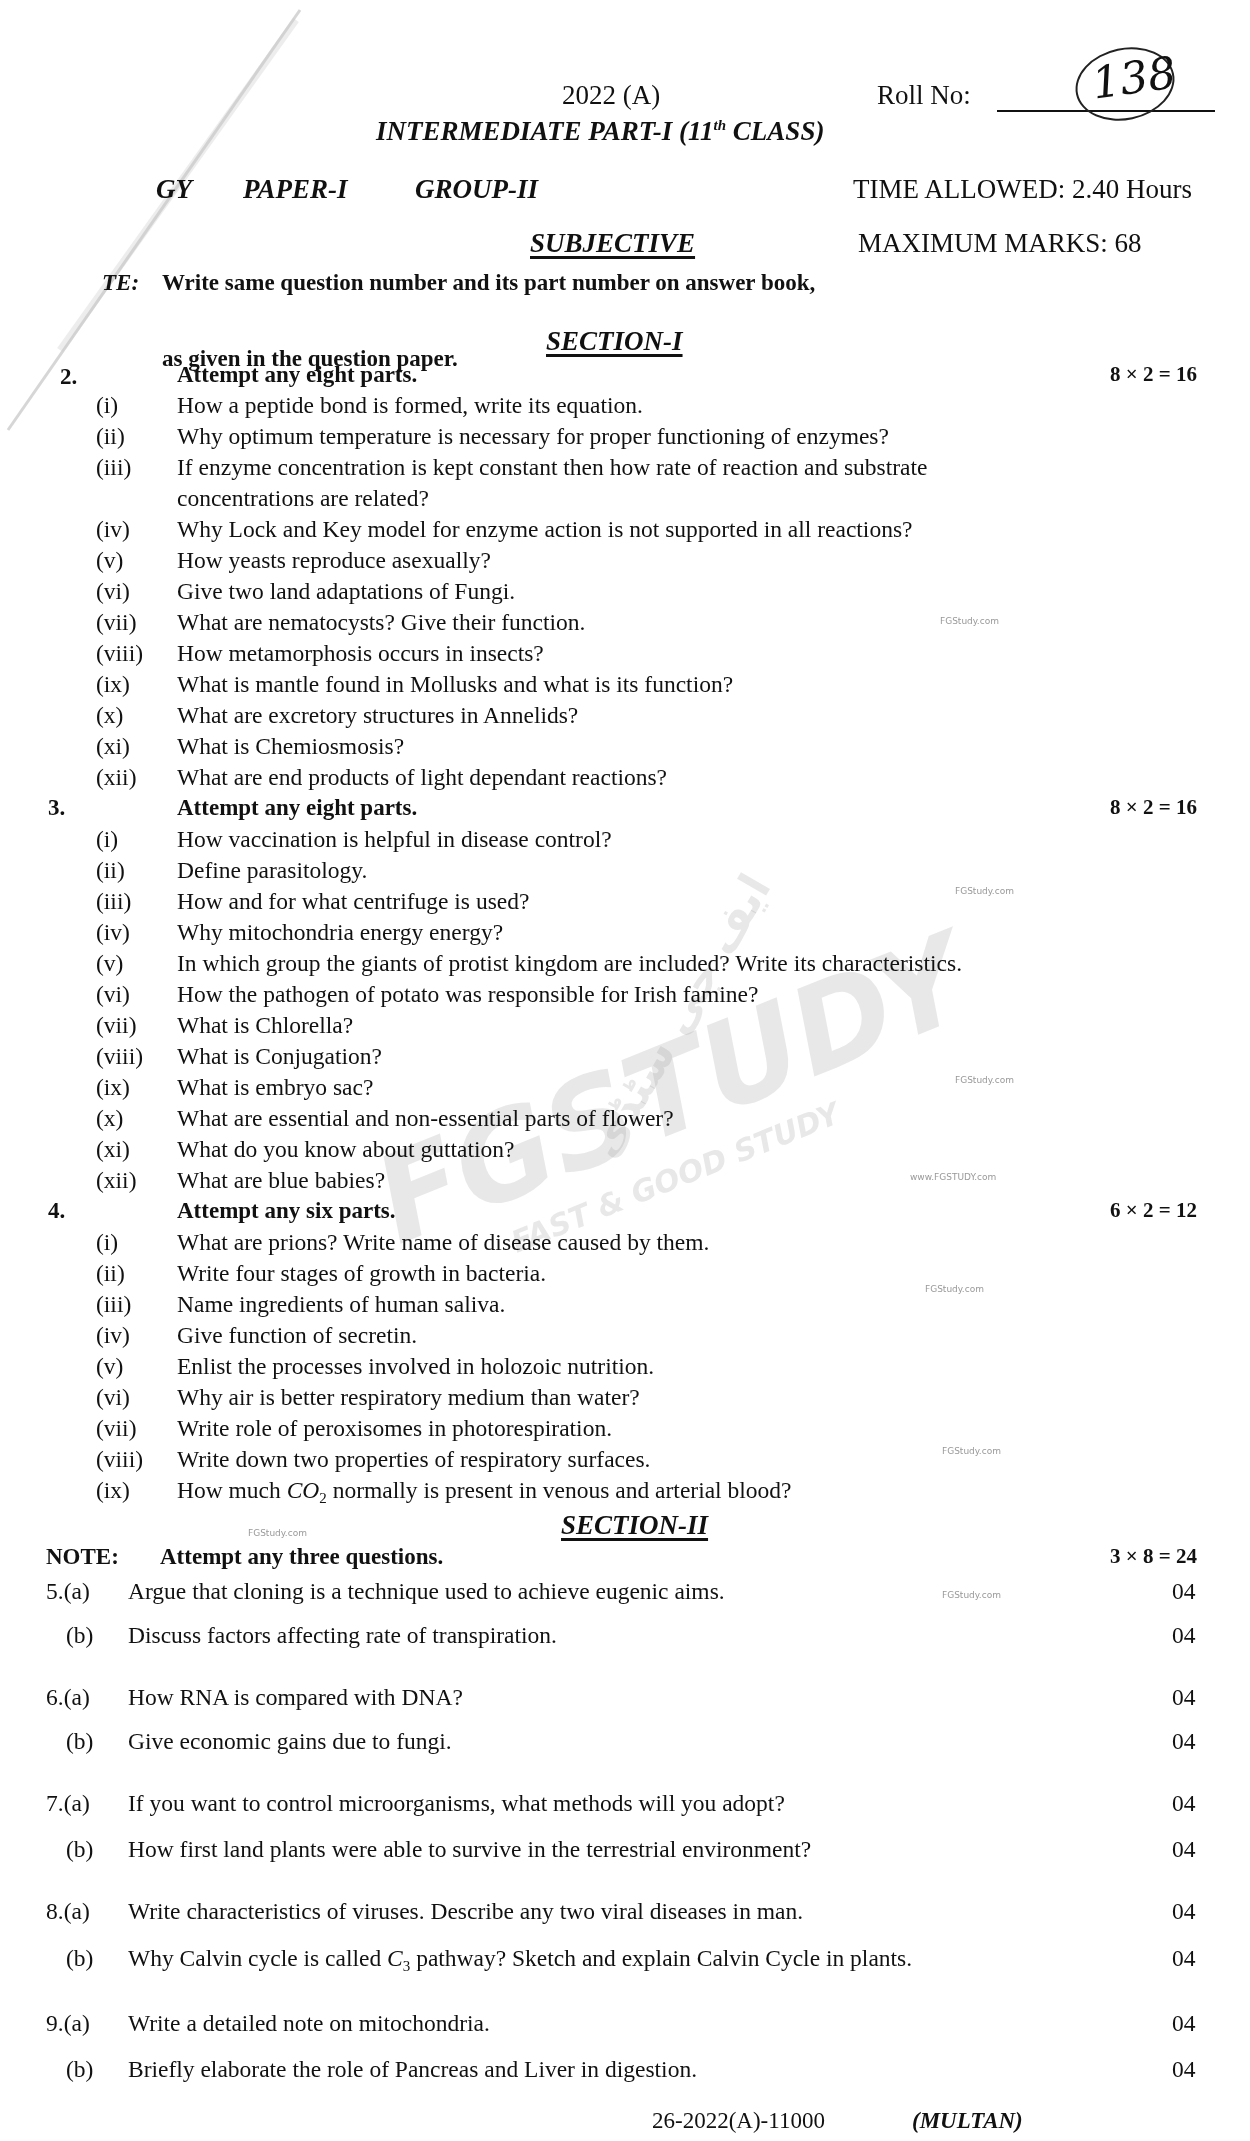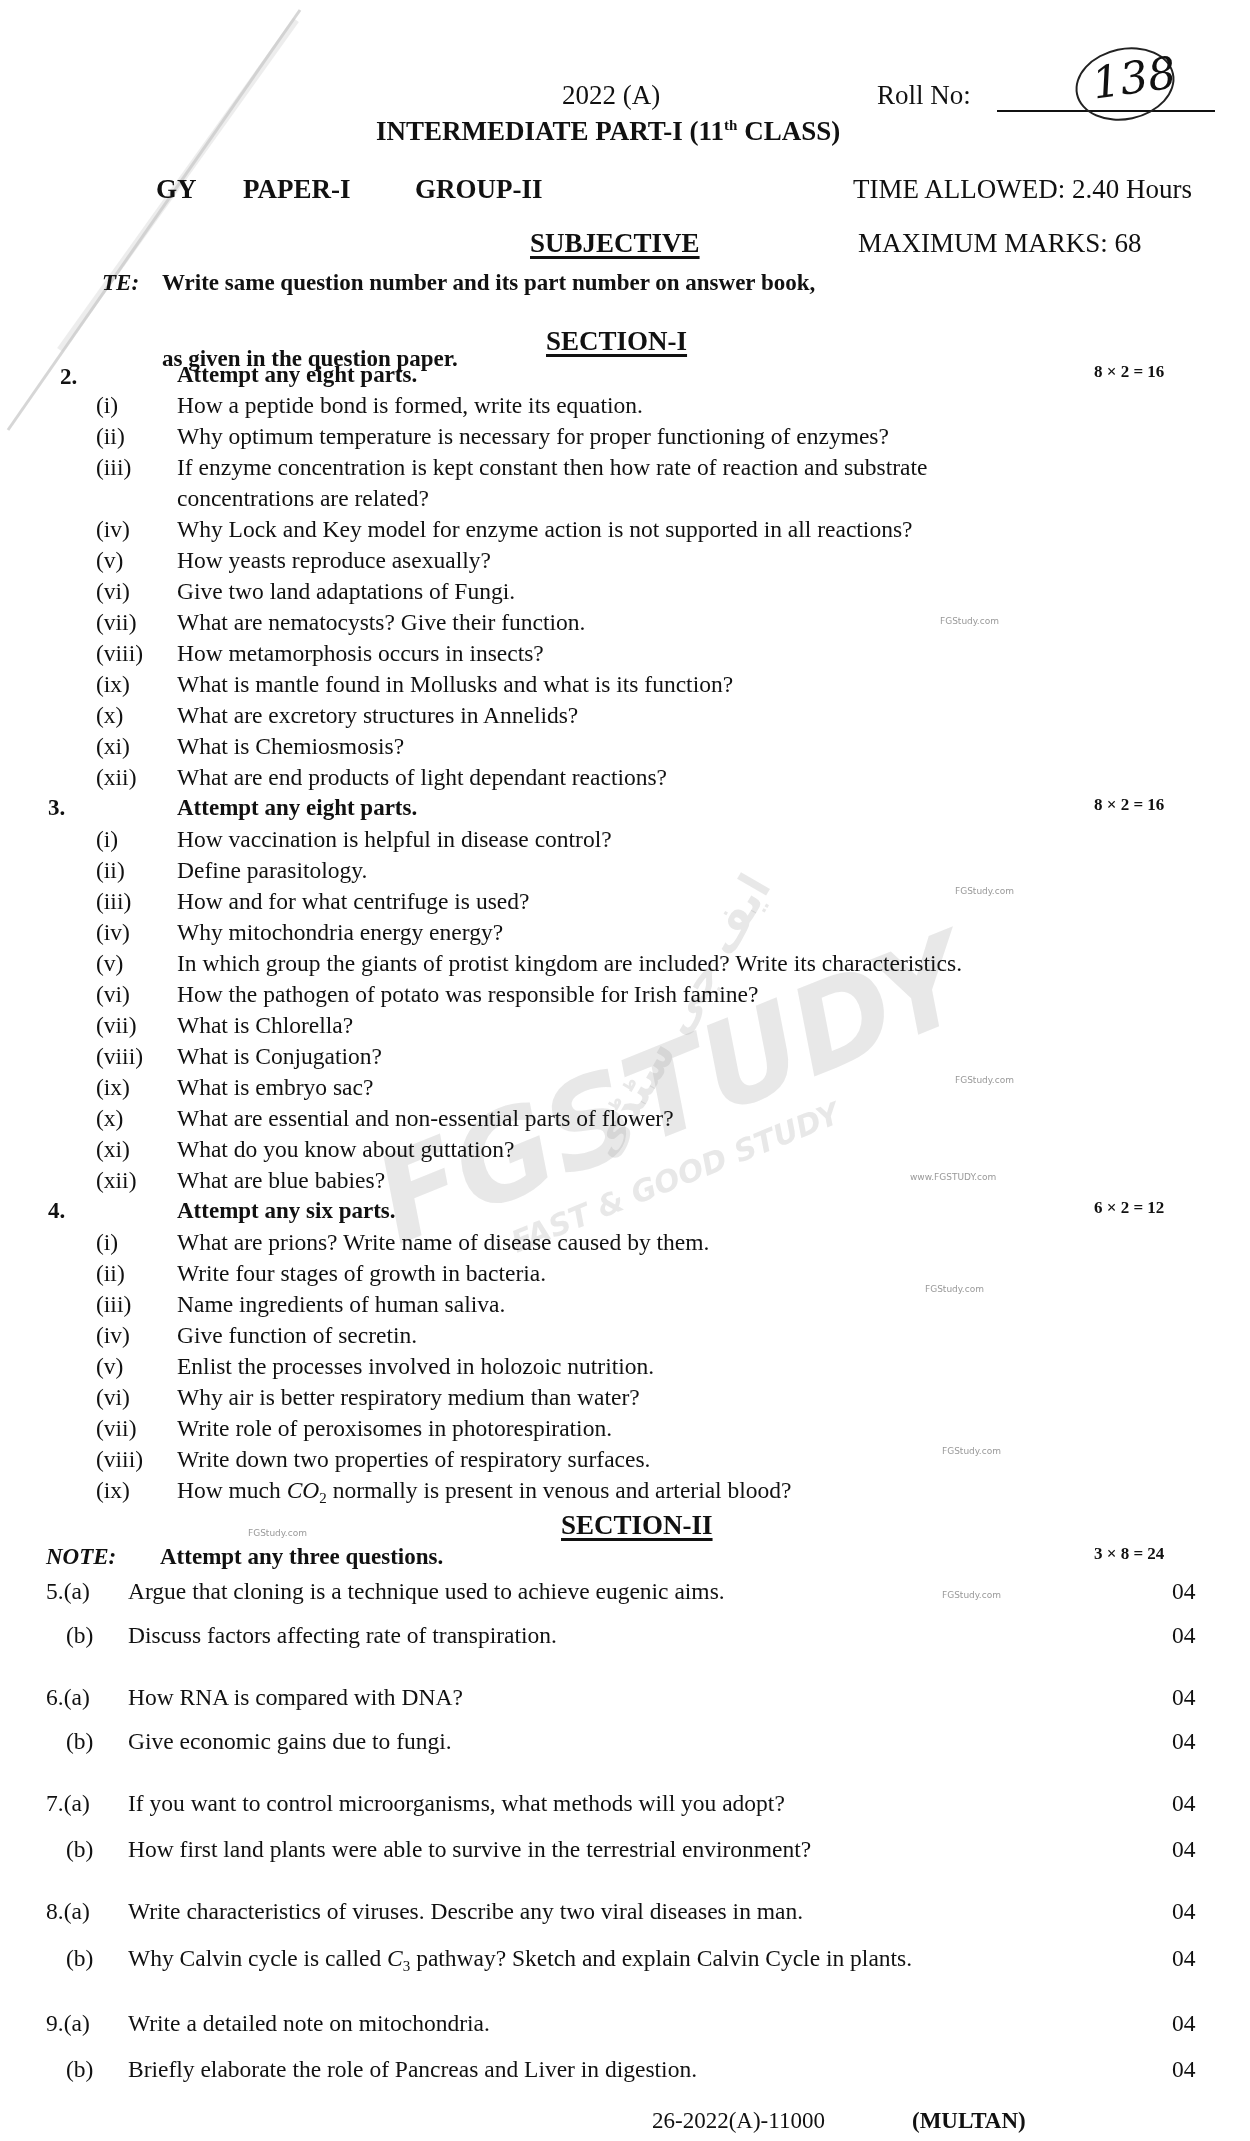--- a/index.html
+++ b/index.html
@@ -1,25 +1,25 @@
 <!DOCTYPE html>
 <html><head>
 <meta charset="utf-8">
 <style>
   html, body { margin:0; padding:0; background:#ffffff; }
   body { width:1250px; height:2141px; position:relative; overflow:hidden;
          font-family:"Liberation Serif", "DejaVu Serif", serif; color:#111; }
   .abs { position:absolute; white-space:nowrap; }
   .hdr { font-size:27px; }
-  .bold { font-weight:bold; }
+  .bold { font-weight:bold;font-style:italic; }
   .u { text-decoration:underline; text-decoration-thickness:3px; text-underline-offset:4px; }
   .q { font-size:23.5px;text-align:center; }
   .qnum { font-weight:bold; font-size:23px; }
   .instr { font-weight:bold; font-size:23px; }
-  .marks { font-weight:bold; font-size:17px; }
+  .marks { font-weight:bold; font-size:21px;margin-left:16px; }
   .roman { font-size:23.5px; }
   .part-row { position:absolute; left:0; width:1250px; height:30px; }
   .part-row .roman { position:absolute; left:96px; }
   .part-row .text { position:absolute; left:177px; }
   .sub { font-size:15px; vertical-align:-5px; }
   .it { font-style:italic; }
   .fold-line { position:absolute; left:0; top:0; width:1250px; height:480px; pointer-events:none; }
   .wm { position:absolute; color:rgba(150,150,150,0.22); font-family:"DejaVu Sans", sans-serif; font-weight:bold; pointer-events:none; }
   .tiny-wm { position:absolute; font-family:"DejaVu Sans", sans-serif; font-size:9px; color:#999; }
   .roll-line { position:absolute; left:997px; top:110px; width:218px; border-bottom:2px solid #111; }
@@ -219,21 +219,21 @@
 <div class="part-row" style="top:1446px;">
     <span class="roman">(viii)</span>
     <span class="text q">Write down two properties of respiratory surfaces.</span>
   </div>
 <div class="part-row" style="top:1477px;">
     <span class="roman">(ix)</span>
     <span class="text q"><span>How much </span><span class="it">CO</span><span class="sub">2</span><span> normally is present in venous and arterial blood?</span></span>
   </div>
 
 <div class="abs hdr bold u" style="left:561px; top:1510px;">SECTION-II</div>
-<div class="abs instr" style="left:46px; top:1544px;font-style:italic;">NOTE:</div>
+<div class="abs instr" style="left:46px; top:1544px;">NOTE:</div>
 <div class="abs instr" style="left:160px; top:1544px;">Attempt any three questions.</div>
 <div class="abs marks" style="left:1094px; top:1544px;">3 × 8 = 24</div>
 
 <div class="s2-row" style="top:1578px;">
     <span class="lbl">5.(a)</span>
     <span class="text">Argue that cloning is a technique used to achieve eugenic aims.</span>
     <span class="mk">04</span>
   </div>
 <div class="s2-row" style="top:1622px;">
     <span class="lblb">(b)</span>

